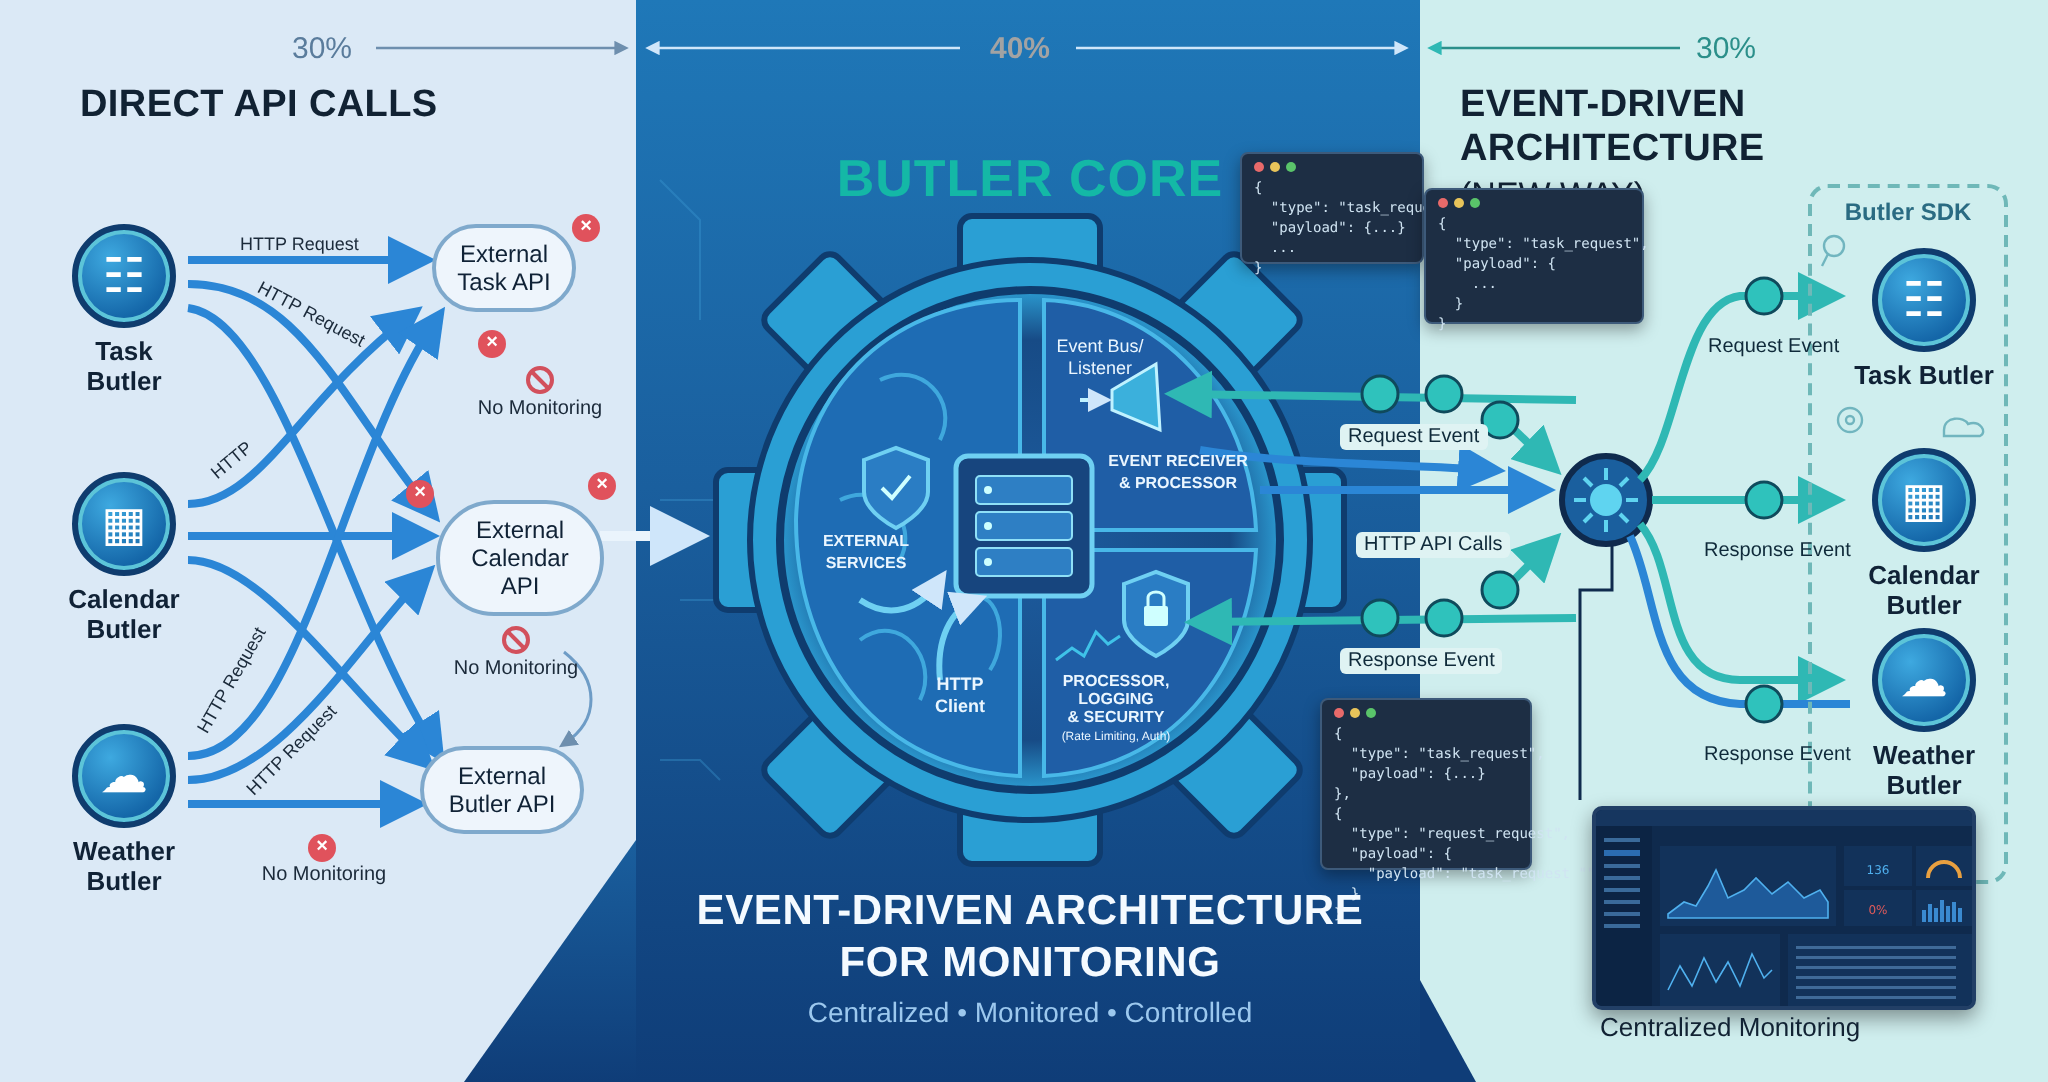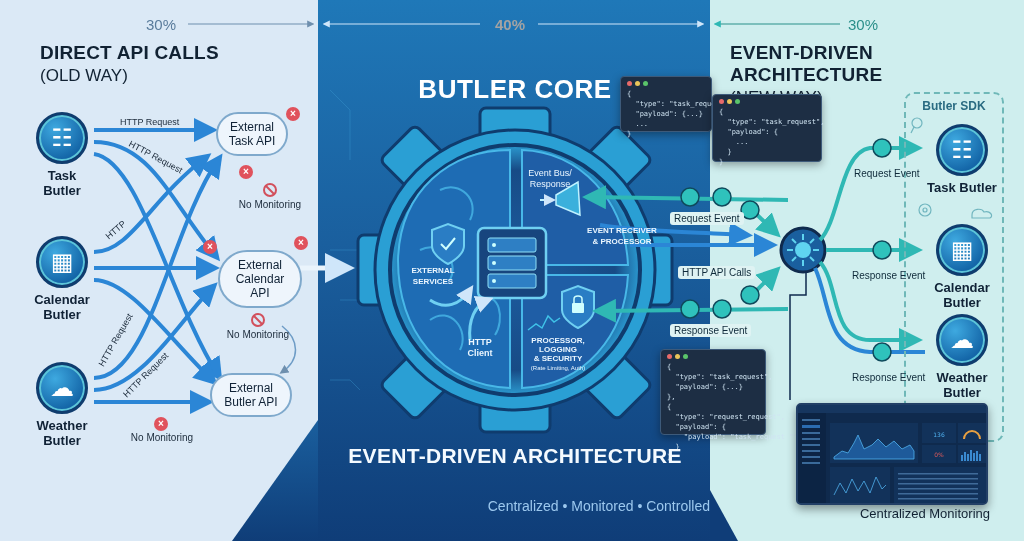--- a/index.html
+++ b/index.html
@@ -18,21 +18,21 @@
   .pct-center { left: 495px; top: 16px; color: #a3a3a3; font-weight: bold; }
   .pct-right { left: 848px; top: 16px; color: #2b8f8a; }
 
   .heading { position: absolute; text-align: left; color: #112233; }
   .h-left { left: 40px; top: 42px; width: 240px; }
   .h-right { left: 730px; top: 42px; width: 290px; }
   .heading .t1 { font-size: 19px; font-weight: bold; letter-spacing: 0.2px; }
   .heading .t2 { font-size: 17px; margin-top: 2px; }
 
   .core-title { position: absolute; left: 400px; top: 74px; width: 230px; text-align: center;
-    font-size: 26px; font-weight: bold; color: #ffffff; letter-spacing: 0.5px; }
+    font-size: 26px; font-weight: bold; color: #14b8a6; letter-spacing: 0.5px; }
 
   .butler { position: absolute; text-align: center; }
   .butler .badge { width: 52px; height: 52px; border-radius: 50%; margin: 0 auto;
     background: radial-gradient(circle at 35% 30%, #3ea9e0, #1466a8 70%);
     border: 3px solid #0f3c6e; display: flex; align-items: center; justify-content: center; color: #fff; font-size: 24px;
     box-shadow: 0 0 0 2px #5cc4d8 inset; }
   .butler .lbl { font-size: 13px; font-weight: bold; color: #102236; margin-top: 4px; line-height: 15px; }
 
   .cloud { position: absolute; background: #eef5fc; border: 2px solid #7fa9cc; border-radius: 30px;
     text-align: center; font-size: 12px; color: #102236; line-height: 14px; padding: 6px 8px; }
@@ -53,25 +53,25 @@
   .code pre { font-family: "DejaVu Sans Mono", monospace; font-size: 7px; white-space: pre; }
 
   .gear-lbl { position: absolute; color: #eaf6ff; font-weight: bold; text-align: center; line-height: 11px; }
   .event-lbl { position: absolute; font-size: 10px; background: #dff3f3; color: #0f2a3a; padding: 1px 4px; border-radius: 3px; }
   .event-lbl-r { position: absolute; font-size: 10px; color: #0f2a3a; }
 
   .sdk-box { position: absolute; left: 904px; top: 92px; width: 100px; height: 350px; border: 2px dashed #6fb8b8; border-radius: 10px; }
   .sdk-title { position: absolute; left: 904px; top: 99px; width: 100px; text-align: center; font-size: 12px; color: #2a6b82; font-weight: bold; }
 
   .dashboard { position: absolute; left: 796px; top: 403px; width: 192px; height: 102px; background: #0f2a4d; border: 2px solid #223f66; border-radius: 5px; overflow: hidden; box-shadow: 0 4px 10px rgba(0,0,0,0.4); }
-  .dash-lbl { position: absolute; left: 800px; top: 506px; width: 190px; text-align: right; font-size: 13px; color: #112233; }
+  .dash-lbl { position: absolute; left: 800px; top: 506px; width: 190px; text-align: left; font-size: 13px; color: #112233; }
 
   .bottom-title { position: absolute; left: 320px; top: 443px; width: 390px; text-align: center; color: #f4faff;
     font-size: 21px; font-weight: bold; line-height: 26px; letter-spacing: 0.3px; }
-  .bottom-sub { position: absolute; left: 320px; top: 498px; width: 390px; text-align: right; color: #9cc8ee; font-size: 14px; }
+  .bottom-sub { position: absolute; left: 320px; top: 498px; width: 390px; text-align: center; color: #9cc8ee; font-size: 14px; }
 </style>
 </head>
 <body>
 
 <div class="panel-left"></div>
 <div class="panel-center"></div>
 <div class="panel-right"></div>
 
 <svg class="overlay" viewBox="0 0 1024 541">
   <defs>
@@ -234,21 +234,20 @@
     <path d="M972,215 C972,208 982,208 984,212 C990,210 994,216 990,218 L972,218 Z"></path>
   </g>
 </svg>
 
 <div class="pct pct-left">30%</div>
 <div class="pct pct-center">40%</div>
 <div class="pct pct-right">30%</div>
 
 <div class="heading h-left">
   <div class="t1">DIRECT API CALLS</div>
-  <div class="t2">(OLD WAY)</div>
 </div>
 <div class="heading h-right">
   <div class="t1">EVENT-DRIVEN ARCHITECTURE</div>
   <div class="t2">(NEW WAY)</div>
 </div>
 <div class="core-title">BUTLER CORE</div>
 
 <div class="butler" style="left:30px; top:112px; width:64px;">
   <div class="badge">☷</div>
   <div class="lbl">Task Butler</div>
@@ -287,22 +286,22 @@
 <div class="nomon" style="left:122px; top:432px; width:80px;">
   <span>No Monitoring</span>
 </div>
 
 <div class="arrow-lbl" style="left:120px; top:117px;">HTTP Request</div>
 <div class="arrow-lbl" style="left:126px; top:152px; transform:rotate(28deg);">HTTP Request</div>
 <div class="arrow-lbl" style="left:104px; top:225px; transform:rotate(-40deg);">HTTP</div>
 <div class="arrow-lbl" style="left:86px; top:335px; transform:rotate(-60deg);">HTTP Request</div>
 <div class="arrow-lbl" style="left:116px; top:370px; transform:rotate(-45deg);">HTTP Request</div>
 
-<div class="gear-lbl" style="left:525px; top:168px; width:50px; font-size:9px; font-weight:normal;">Event Bus/ Response</div>
-<div class="gear-lbl" style="left:586px; top:225px; width:72px; font-size:8px;">EVENT RECEIVER &amp; PROCESSOR</div>
+<div class="gear-lbl" style="left:525px; top:168px; width:50px; font-size:9px; font-weight:normal;">Event Bus/ Listener</div>
+<div class="gear-lbl" style="left:553px; top:225px; width:72px; font-size:8px;">EVENT RECEIVER &amp; PROCESSOR</div>
 <div class="gear-lbl" style="left:408px; top:265px; width:50px; font-size:8px;">EXTERNAL SERVICES</div>
 <div class="gear-lbl" style="left:460px; top:337px; width:40px; font-size:9px;">HTTP Client</div>
 <div class="gear-lbl" style="left:518px; top:336px; width:80px; font-size:8px; line-height:9px;">
   <span>PROCESSOR,</span><br>
   <span>LOGGING</span><br>
   <span>&amp; SECURITY</span><br>
   <span style="font-size:6px; font-weight:normal;">(Rate Limiting, Auth)</span>
 </div>
 
 <div class="code" style="left:620px; top:76px; width:92px; height:56px;">
@@ -413,14 +412,15 @@
         <rect x="100" y="83" width="80" height="1.5"></rect>
         <rect x="100" y="88" width="80" height="1.5"></rect>
         <rect x="100" y="93" width="80" height="1.5"></rect>
       </g>
   </svg>
 </div>
 <div class="dash-lbl">Centralized Monitoring</div>
 
 <div class="bottom-title">
   <span>EVENT-DRIVEN ARCHITECTURE</span><br>
+  <span>FOR MONITORING</span>
 </div>
 <div class="bottom-sub">Centralized • Monitored • Controlled</div>
 
 </body></html>

